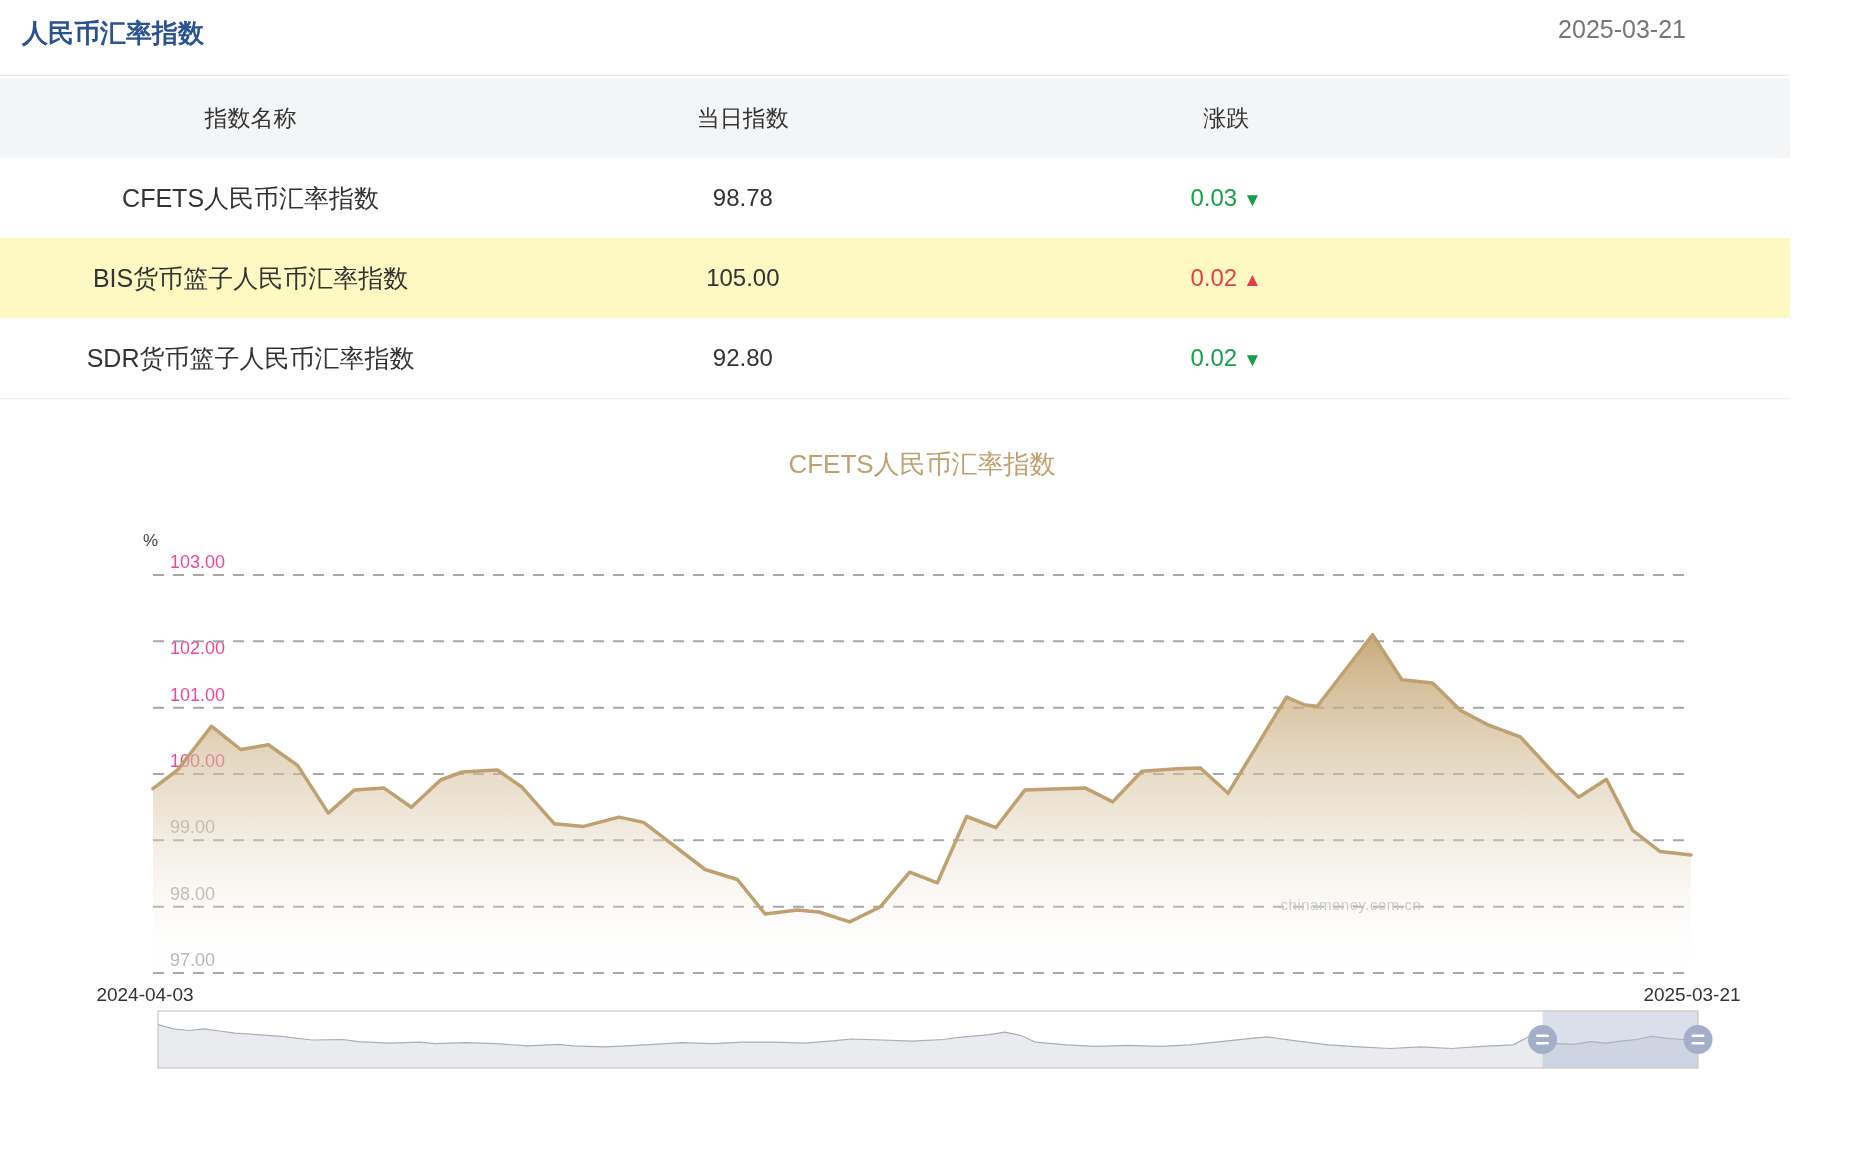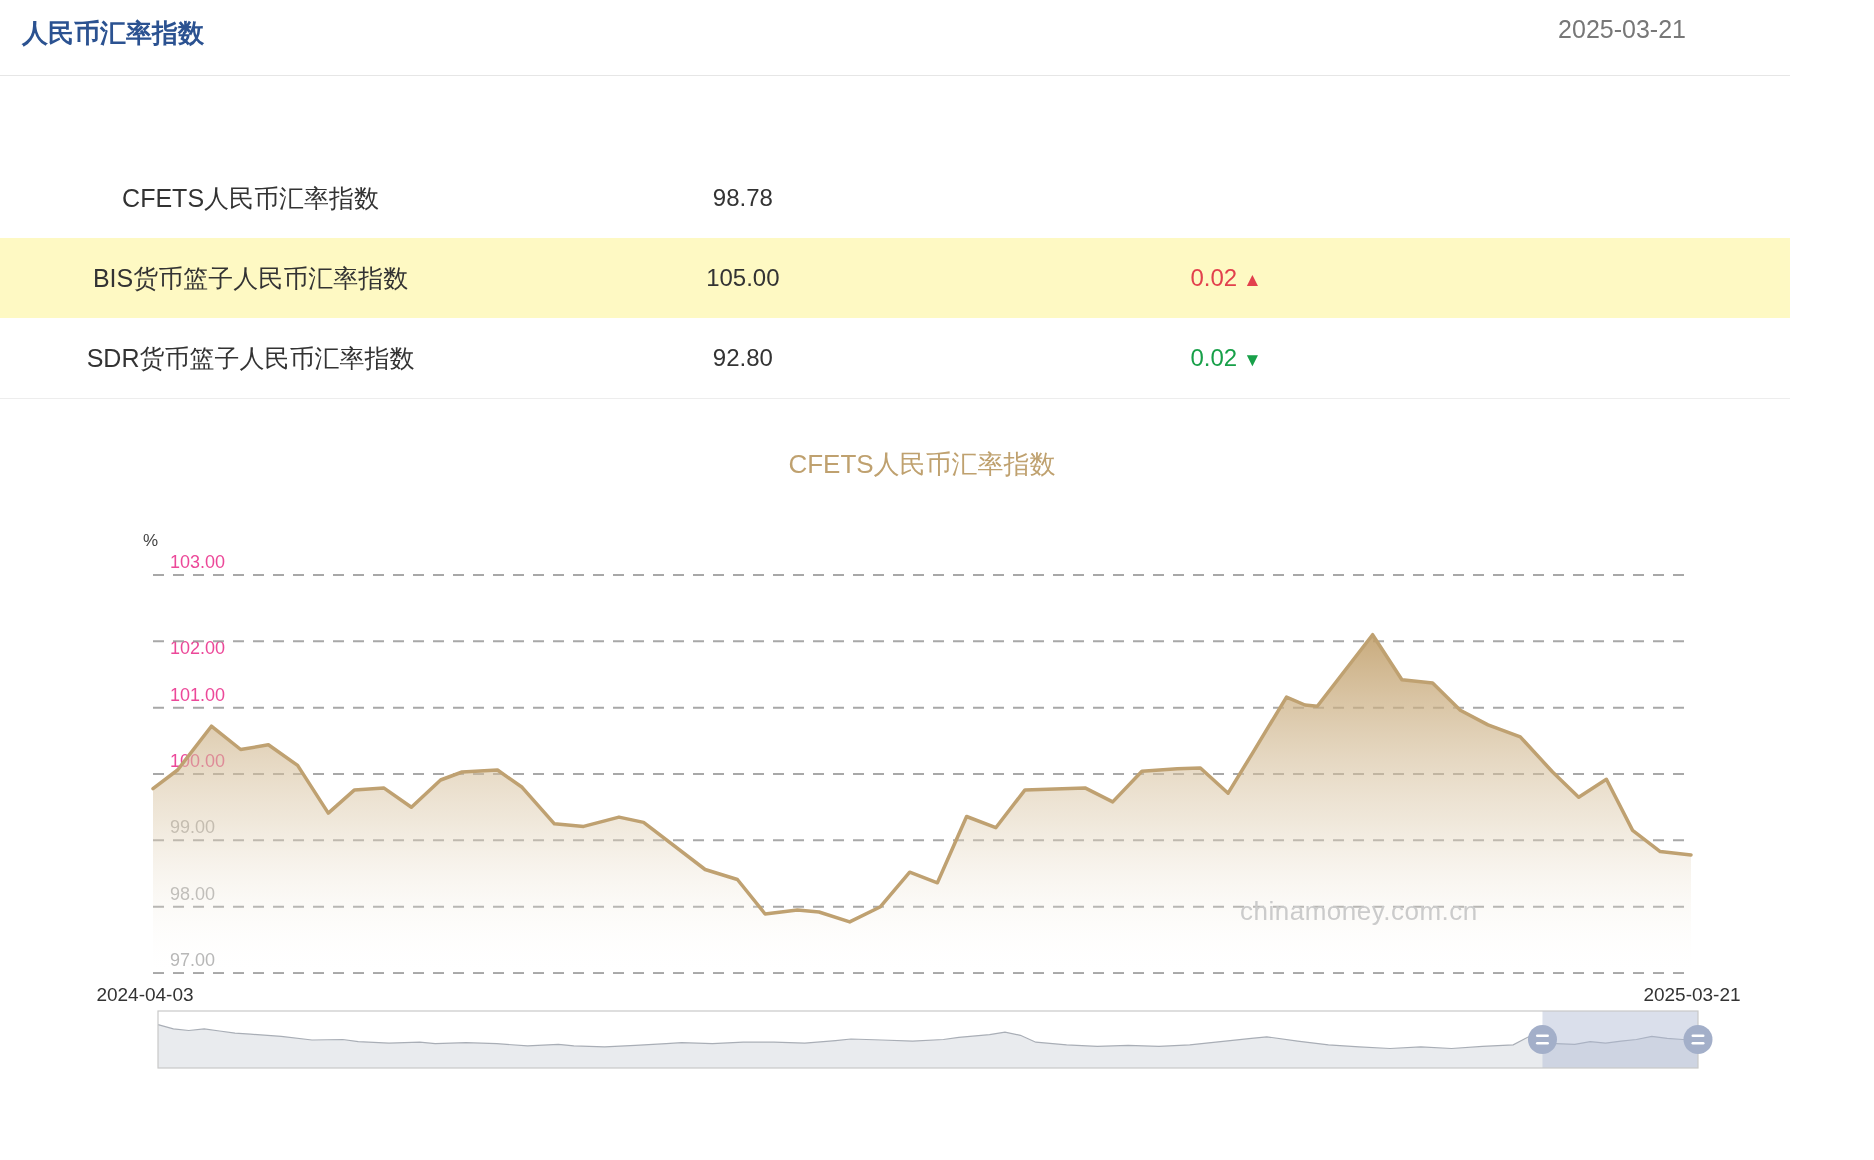--- a/index.html
+++ b/index.html
@@ -27,35 +27,43 @@
   .ytick{position:absolute;left:170px;font-size:18px;color:#ec4899;z-index:1;line-height:21px;}
   .ytick.dim{color:#b1b1b1;}
   #chart-svg{position:absolute;left:0;top:0;z-index:2;}
   .chart-title{position:absolute;top:447px;left:0;width:1844px;text-align:center;
                font-size:26px;color:#bfa16f;z-index:3;}
   .pct{position:absolute;left:143px;top:531px;font-size:17px;color:#444;z-index:3;}
   .xlabel{position:absolute;top:984px;width:130px;text-align:center;font-size:19px;color:#333;z-index:3;}
   .xlabel.left{left:80px;}
   .xlabel.right{left:1627px;}
   .watermark{position:absolute;left:1240px;top:896px;width:222px;text-align:center;
-             font-size:26px;color:#cbcbcb;letter-spacing:.5px;z-index:3;}
+             font-size:15px;color:#cbcbcb;letter-spacing:.5px;z-index:3;}
 </style>
 </head>
 <body>
 
 <div class="page">
 
   <div class="app-title">人民币汇率指数</div>
   <div class="top-date">2025-03-21</div>
   <div class="top-divider"></div>
 
+  <div class="thead">
+    <div class="tcell c-name">指数名称</div>
+    <div class="tcell c-val">当日指数</div>
+    <div class="tcell c-chg">涨跌</div>
+  </div>
 
   <div class="trow" style="top:158px">
     <div class="tcell c-name">CFETS人民币汇率指数</div>
     <div class="tcell c-val">98.78</div>
+    <div class="tcell c-chg chg" style="color: rgb(24, 160, 73);">
+      <span>0.03</span><span class="arrow">▼</span>
+    </div>
   </div>
 
   <div class="trow alt" style="top:238px">
     <div class="tcell c-name">BIS货币篮子人民币汇率指数</div>
     <div class="tcell c-val">105.00</div>
     <div class="tcell c-chg chg" style="color: rgb(226, 64, 77);">
       <span>0.02</span><span class="arrow">▲</span>
     </div>
   </div>
 

